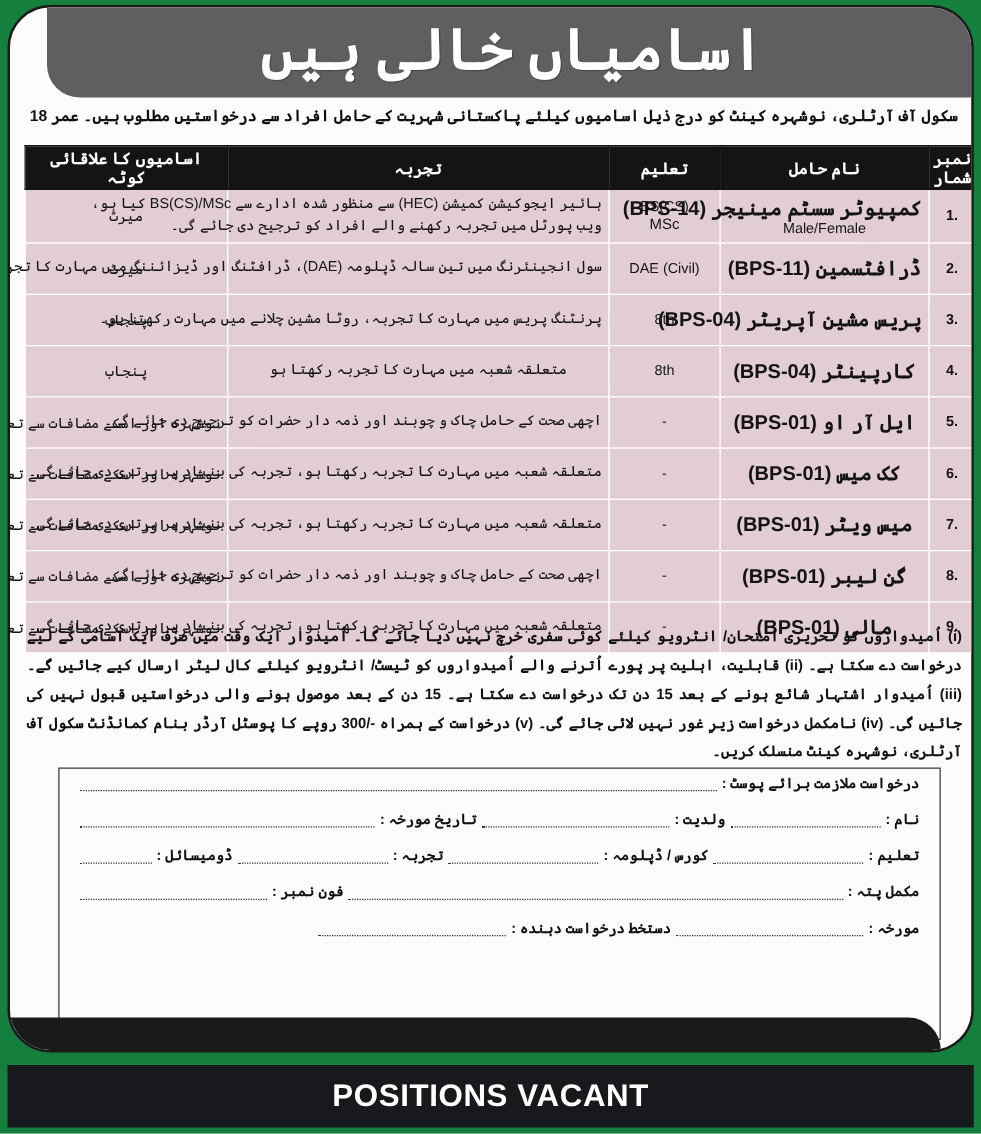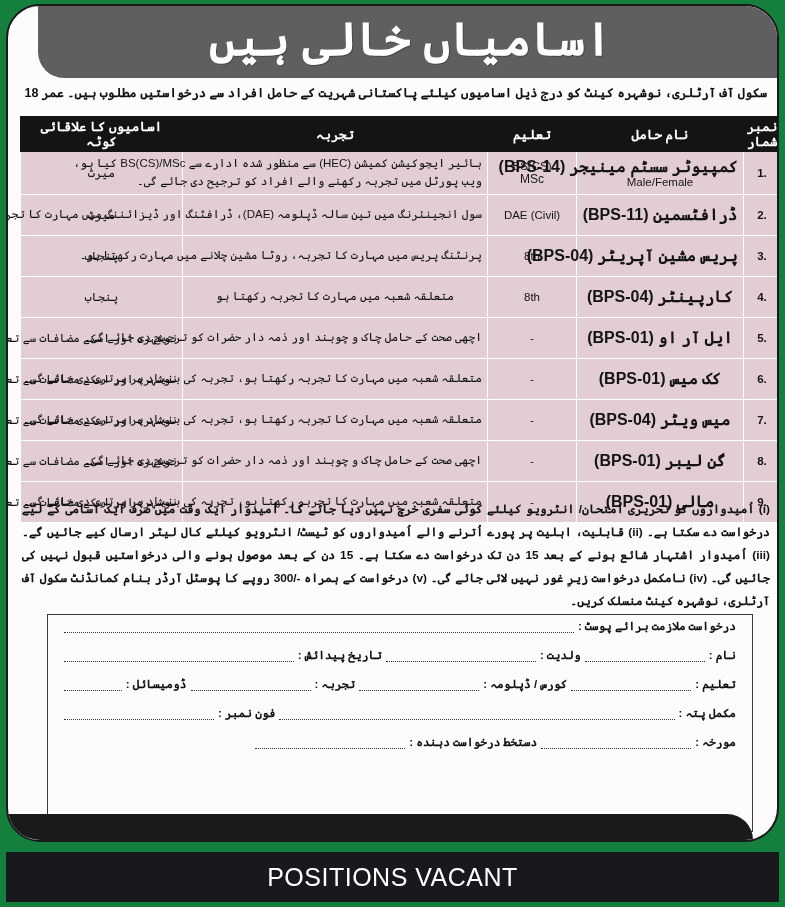--- a/index.html
+++ b/index.html
@@ -202,21 +202,21 @@
     width: 773px;
     height: 50px;
     background: #17191c;
     display: flex;
     align-items: center;
     justify-content: center;
   }
   .footer-text {
     color: #ffffff;
     font-size: 25px;
-    font-weight: normal;
+    font-weight: bold;
     letter-spacing: .5px;
     direction: ltr;
   }
 
   
   .watermark {
     position: absolute;
     left: 180px;
     top: 215px;
     font-size: 96px;
@@ -340,21 +340,21 @@
             <span class="exp-line">متعلقہ شعبہ میں مہارت کا تجربہ رکھتا ہو، تجربہ کی بنیاد پر برتری دی جائے گی۔</span>
           </td>
           <td class="c-quota">
             <span class="quota-txt">نوشہرہ اور اسکے مضافات سے تعلق ہو۔</span>
           </td>
         </tr>
 
         <tr>
           <td class="c-num">7.</td>
           <td class="c-post">
-            <span class="post-line">میس ویٹر (BPS-04)</span>
+            <span class="post-line">میس ویٹر (BPS-01)</span>
           </td>
           <td class="c-edu">-</td>
           <td class="c-exp">
             <span class="exp-line">متعلقہ شعبہ میں مہارت کا تجربہ رکھتا ہو، تجربہ کی بنیاد پر برتری دی جائے گی۔</span>
           </td>
           <td class="c-quota">
             <span class="quota-txt">نوشہرہ اور اسکے مضافات سے تعلق ہو۔</span>
           </td>
         </tr>
 
@@ -404,21 +404,21 @@
         <div class="frow">
           <span class="flabel">درخواست ملازمت برائے پوسٹ :</span>
           <span class="fdots lg"></span>
         </div>
 
         <div class="frow">
           <span class="flabel">نام :</span>
           <span class="fdots sm"></span>
           <span class="flabel">ولدیت :</span>
           <span class="fdots md"></span>
-          <span class="flabel">تاریخ پیدائش :</span>
+          <span class="flabel">تاریخ مورخہ :</span>
           <span class="fdots lg"></span>
         </div>
 
         <div class="frow">
           <span class="flabel">تعلیم :</span>
           <span class="fdots sm"></span>
           <span class="flabel">کورس / ڈپلومہ :</span>
           <span class="fdots sm"></span>
           <span class="flabel">تجربہ :</span>
           <span class="fdots sm"></span>

